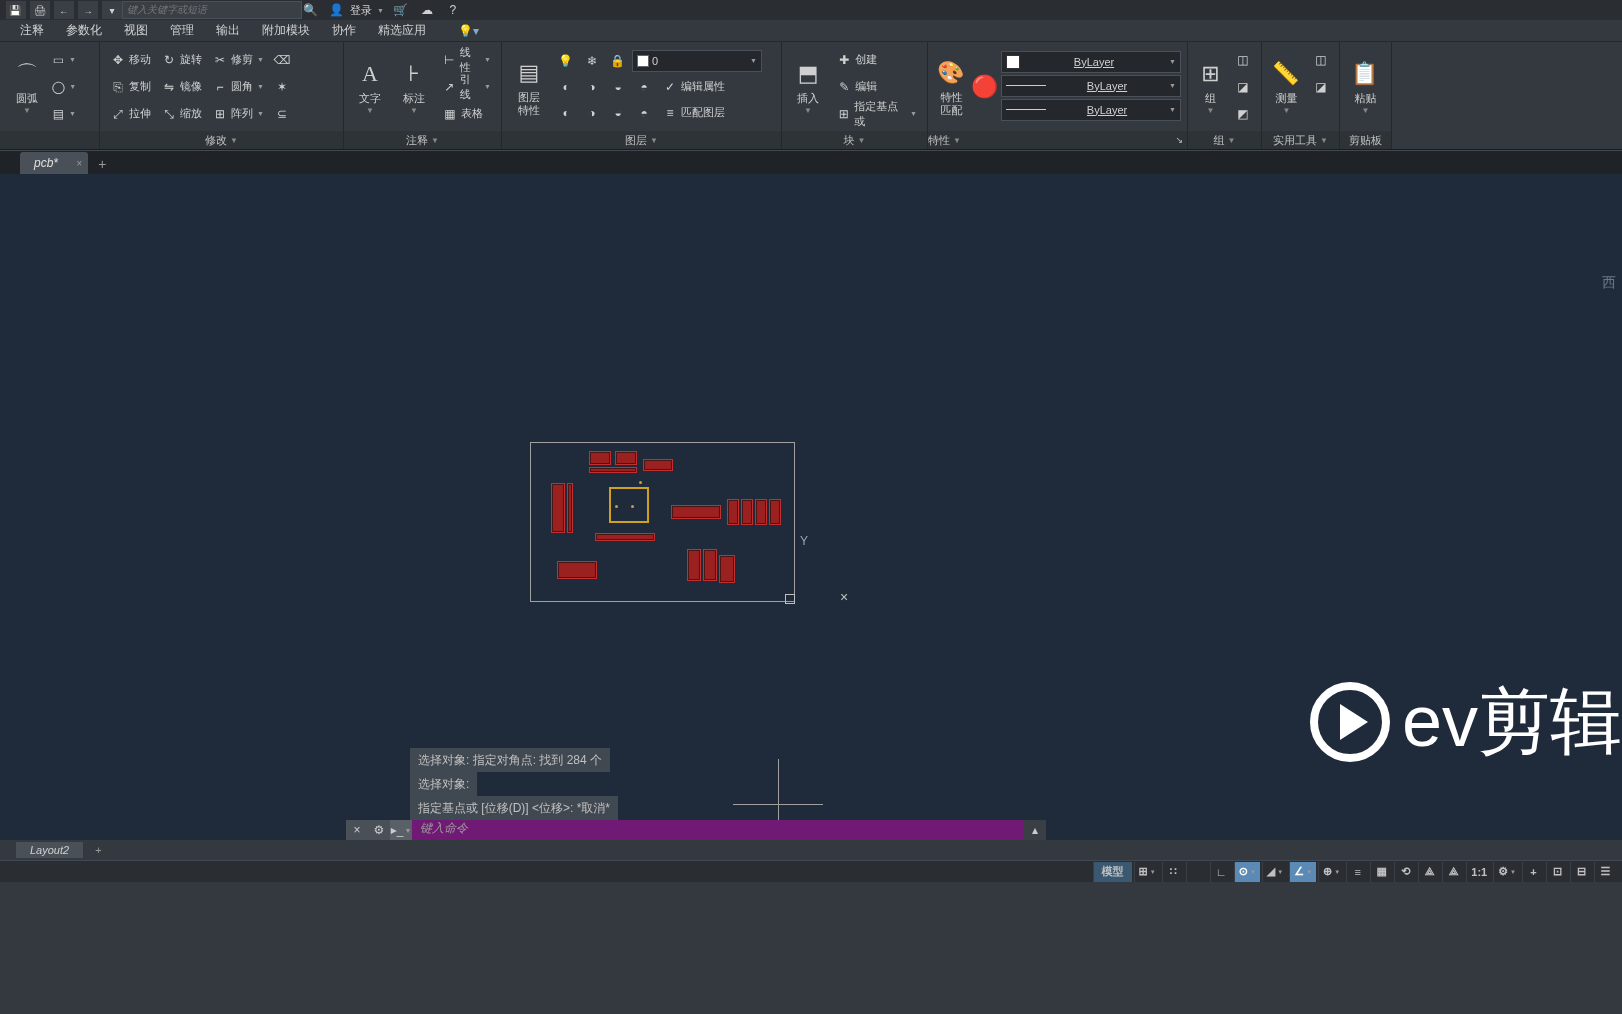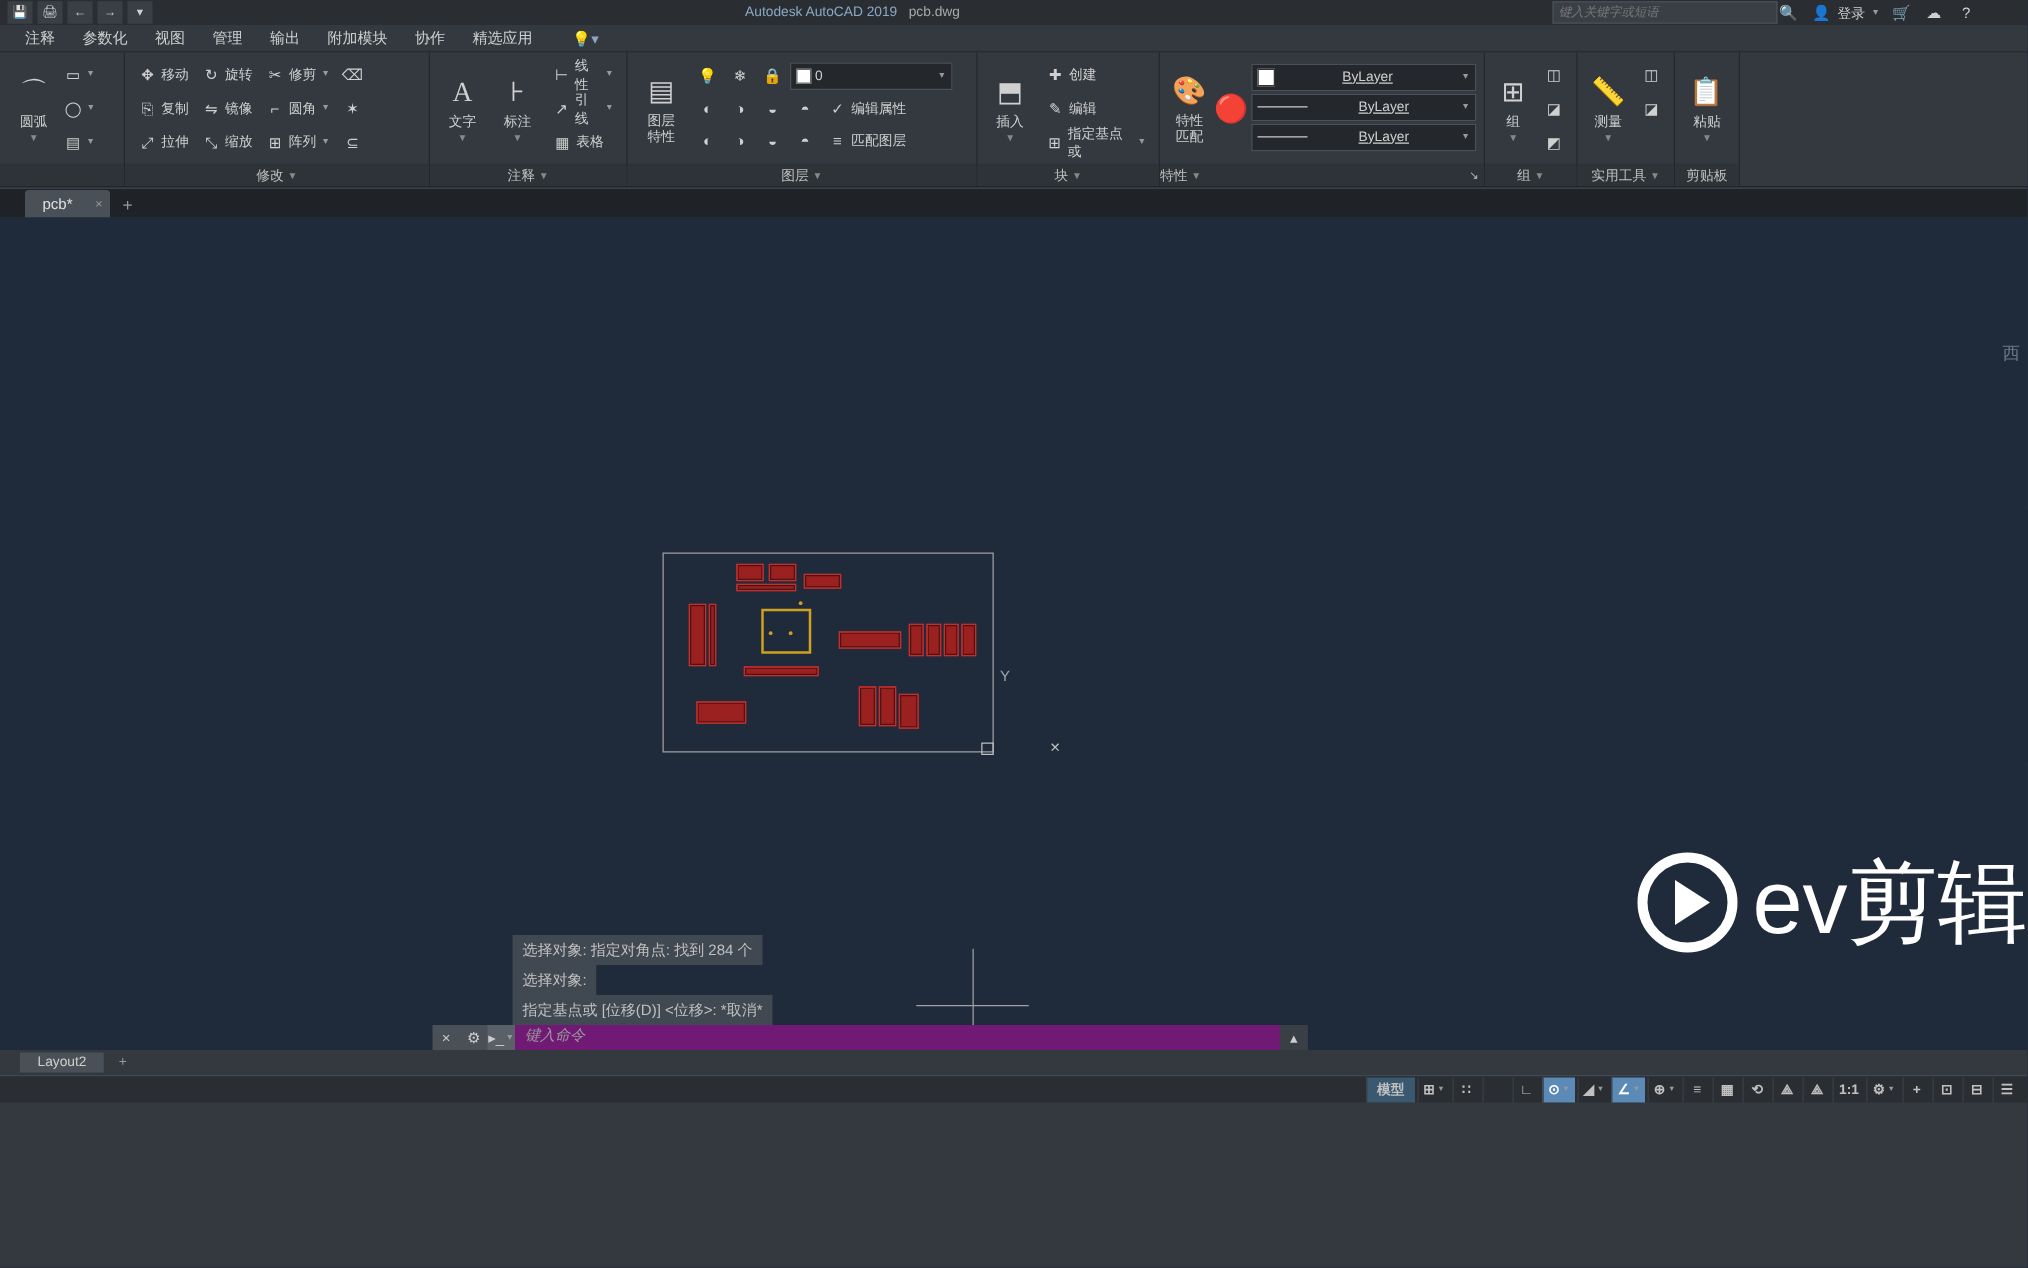--- a/index.html
+++ b/index.html
@@ -37,21 +37,21 @@
     .icon-only { width: 24px; padding: 0; justify-content: center;}
     .dd-arrow { font-size: 7px; color: #999; margin-left: 1px;}
     
     .layer-combo { width: 130px; height: 22px; background: #24282c; border: 1px solid #4a5057; display: flex; align-items: center; padding: 0 4px; font-size: 11px; gap: 3px;}
     .layer-combo .swatch { width: 12px; height: 12px; background: #fff; border:1px solid #666;}
     
     .prop-combo { width: 180px; height: 22px; background: #24282c; border: 1px solid #4a5057; display: flex; align-items: center; padding: 0 4px; font-size: 11px; gap:4px; margin-bottom: 2px;}
     .prop-combo .swatch-w { width: 14px; height: 14px; background: #fff; border:1px solid #333;}
     .prop-combo .flex { flex:1; text-align: center; text-decoration: underline;}
     
-    .filetabs { height: 24px; background: #1f2327; display: flex; align-items: end; padding-left: 20px; gap: 2px; border-top: 1px solid #424950;}
+    .filetabs { height: 24px; background: #1f2327; display: flex; align-items: end; padding-left: 20px; gap: 2px; border-top: 1px solid #424950; font-style: italic;}
     .filetab { height: 22px; background: #4a5057; padding: 0 30px 0 14px; display: flex; align-items: center; font-size: 12px; color: #e0e0e0; position: relative; border-radius: 3px 3px 0 0;}
     .filetab .close { position: absolute; right: 6px; font-size: 10px; color: #999;}
     .filetab-add { width: 24px; height: 20px; display: flex; align-items: center; justify-content: center; color: #999; cursor: pointer; font-size: 14px;}
     
     .canvas { position: relative; background: #1f2b3a; height: 666px; overflow: hidden;}
     .viewcube-txt { position: absolute; right: 6px; top: 100px; color: #6a7684; font-size: 14px; }
     
     .drawing-box { position: absolute; left: 530px; top: 268px; width: 265px; height: 160px; border: 1px solid #a0a0a0; }
     .pcb-comp { position: absolute; background: #9b2020; border: 1px solid #c03030; box-shadow: inset 0 0 0 1px #4a1515;}
     .pcb-chip { position: absolute; border: 2px solid #d0a020; }
@@ -66,21 +66,21 @@
     .cmd-cursor .v { position:absolute; width:1px; height:90px; background:#a0a0a0; top:0; left:0;}
     .cmd-cursor .h { position:absolute; height:1px; width:90px; background:#a0a0a0; top:45px; left:-45px;}
     
     .cmd-history { position: absolute; bottom: 20px; left: 410px; font-size: 12px; color: #c0c0c0; line-height: 22px; }
     .cmd-line-bg { background: rgba(70,78,86,0.85); padding: 1px 8px; margin-bottom: 0px; display:inline-block;}
     .cmd-input-bar { position: absolute; bottom: 0; left: 346px; width: 700px; height: 20px; background: #4a5057; display: flex; align-items: center; font-size: 12px;}
     .cmd-input-bar .btn { width: 22px; height: 20px; display:flex;align-items:center;justify-content:center;color:#ccc;cursor:pointer;}
     .cmd-input-field { flex: 1; background: #701a75; color: #999; font-style: italic; padding-left: 8px; height: 20px;}
     .cmd-expand { width: 14px; background: #3a3f45;}
     
-    .layout-tabs { height: 20px; background: #33393f; display:flex; align-items:center; padding-left: 16px; font-size:11px; gap: 5px;}
+    .layout-tabs { height: 20px; background: #33393f; display:flex; align-items:center; padding-left: 16px; font-size:11px; gap: 5px; font-style: italic;}
     .layout-tab { background:#4a5057; padding:2px 14px; color:#d0d0d0; cursor:pointer;}
     .layout-add { width:20px; text-align:center; color:#999; cursor:pointer;}
     
     .statusbar { height: 22px; background: #2a2e33; display:flex; align-items: center; justify-content: flex-end; padding: 0 6px; gap: 2px; font-size: 11px; border-top:1px solid #414851;}
     .sb-btn { height: 20px; min-width: 22px; padding: 0 4px; display:flex; align-items:center; justify-content:center; color:#c0c0c0; cursor:pointer; border-left: 1px solid #3a3f45; font-weight: bold;}
     .sb-btn.active { background: #5a8ab5; color: #fff;}
     .sb-btn.model { background: #3a586f; padding: 0 8px;}
     .sb-btn .dd-arrow { font-size:6px; margin-left:2px;}
     
     .ev-logo { position: absolute; right: 0; bottom: 70px; display: flex; align-items: center; color: #fff; font-size: 72px; font-weight: 300; gap: 12px; text-align: right;}
@@ -90,24 +90,20 @@
 </head>
 <body>
 
 <div class="titlebar">
   <div class="titlebar-left">
     <div class="qat-btn">💾</div>
     <div class="qat-btn">🖨</div>
     <div class="qat-btn">←</div>
     <div class="qat-btn">→</div>
     <div class="qat-btn">▾</div>
-  </div>
-  <div class="title-center">
-    <span class="title-app">Autodesk AutoCAD 2019</span>&nbsp;&nbsp;
-    <span>pcb.dwg</span>
   </div>
   <div class="search-box">键入关键字或短语</div>
   <div class="titlebar-right">
     <div class="tr-icon">🔍</div>
     <div class="login-btn">
       <span class="tr-icon">👤</span>
       <span>登录</span>
       <span class="dd-arrow">▼</span>
     </div>
     <div class="tr-icon">🛒</div>

